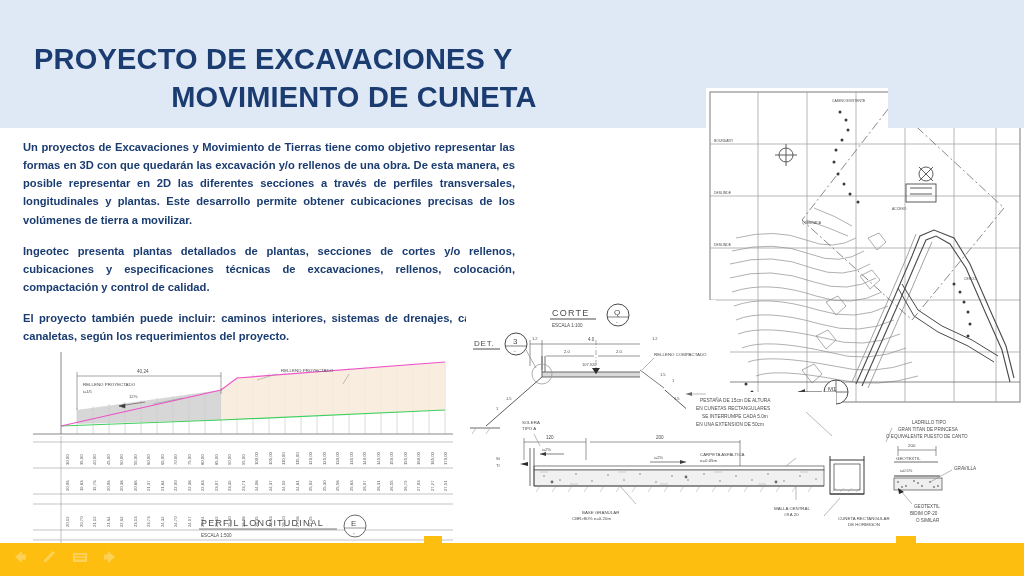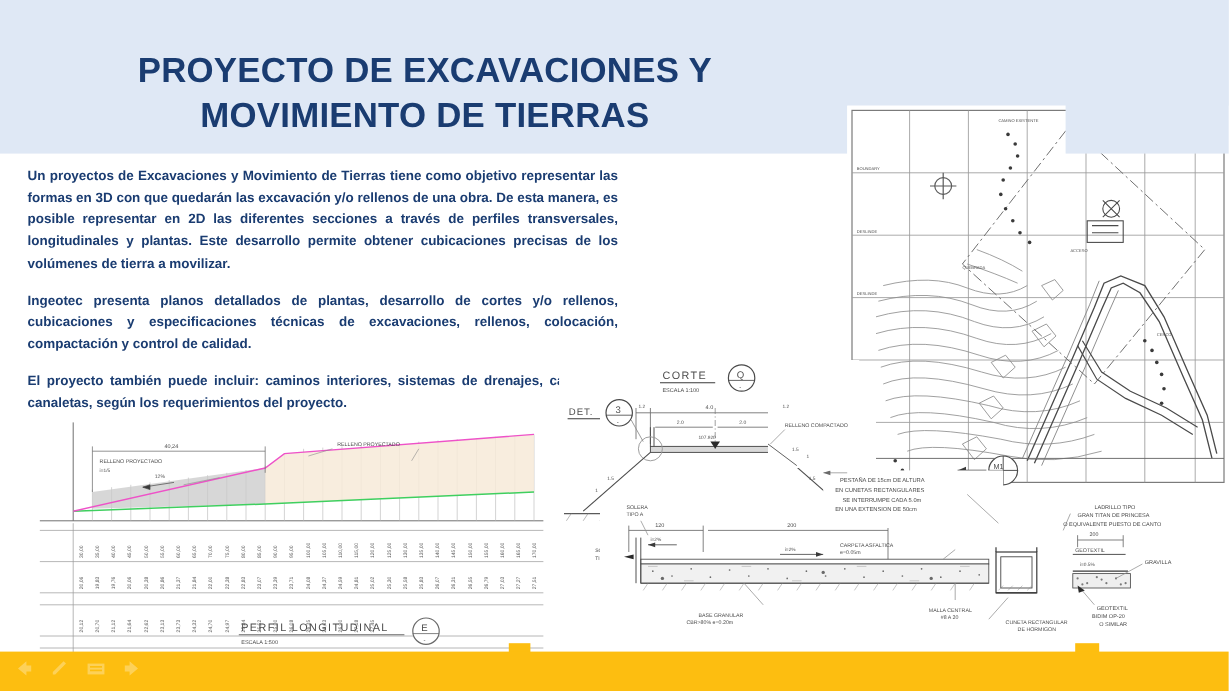--- a/index.html
+++ b/index.html
@@ -8,21 +8,21 @@
   .slide{position:absolute;inset:0;background:#ffffff;}
 
   
   .header-band{position:absolute;left:0;top:0;width:1024px;height:128px;
                background:#dfe8f5;}
   .header-band-right{position:absolute;left:888px;top:0;width:136px;height:128px;
                background:#dfe8f5;}
   .title{position:absolute;left:34px;top:22px;width:640px;
          color:#1a3c71;font-size:29px;font-weight:bold;line-height:1.28;
          letter-spacing:.2px;}
-  .title .l1{display:block;text-align:center;}
+  .title .l1{display:block;text-align:left;}
   .title .l2{display:block;text-align:center;}
 
   
   .body-copy{position:absolute;left:23px;top:138px;width:492px;
              color:#1a3c71;font-size:11.2px;font-weight:bold;line-height:1.62;
              text-align:justify;}
   .body-copy p{margin:0 0 13px 0;}
   .body-copy p:last-child{margin-bottom:0;}
 
   
@@ -49,26 +49,26 @@
 </style>
 </head>
 <body>
 
 <div class="slide">
 
   <div class="header-band"></div>
 
   <h1 class="title">
     <span class="l1">PROYECTO DE EXCAVACIONES Y</span>
-    <span class="l2">MOVIMIENTO DE TIERRAS</span>
+    <span class="l2">MOVIMIENTO DE CUNETA</span>
   </h1>
 
   <div class="body-copy">
     <p>Un proyectos de Excavaciones y Movimiento de Tierras tiene como objetivo representar las formas en 3D con que quedarán las excavación y/o rellenos de una obra. De esta manera, es posible representar en 2D las diferentes secciones a través de perfiles transversales, longitudinales y plantas. Este desarrollo permite obtener cubicaciones precisas de los volúmenes de tierra a movilizar.</p>
-    <p>Ingeotec presenta planos detallados de plantas, desarrollo de cortes y/o rellenos, cubicaciones y especificaciones técnicas de excavaciones, rellenos, colocación, compactación y control de calidad.</p>
+    <p>Ingeotec presenta plantas detallados de plantas, secciones de cortes y/o rellenos, cubicaciones y especificaciones técnicas de excavaciones, rellenos, colocación, compactación y control de calidad.</p>
     <p>El proyecto también puede incluir: caminos interiores, sistemas de drenajes, cámaras y canaletas, según los requerimientos del proyecto.</p>
   </div>
 
   <div class="dwg" id="plan-panel">
     <svg width="318" height="318" viewBox="0 0 318 318">
       <rect x="0" y="0" width="318" height="318" fill="#fff"></rect>
       <rect x="4" y="4" width="310" height="310" fill="none" stroke="#7b7b7b" stroke-width="1"></rect>
       <g stroke="#9a9a9a" stroke-width=".7">
         <line x1="4" y1="56" x2="314" y2="56"></line>
         <line x1="4" y1="108" x2="314" y2="108"></line>

